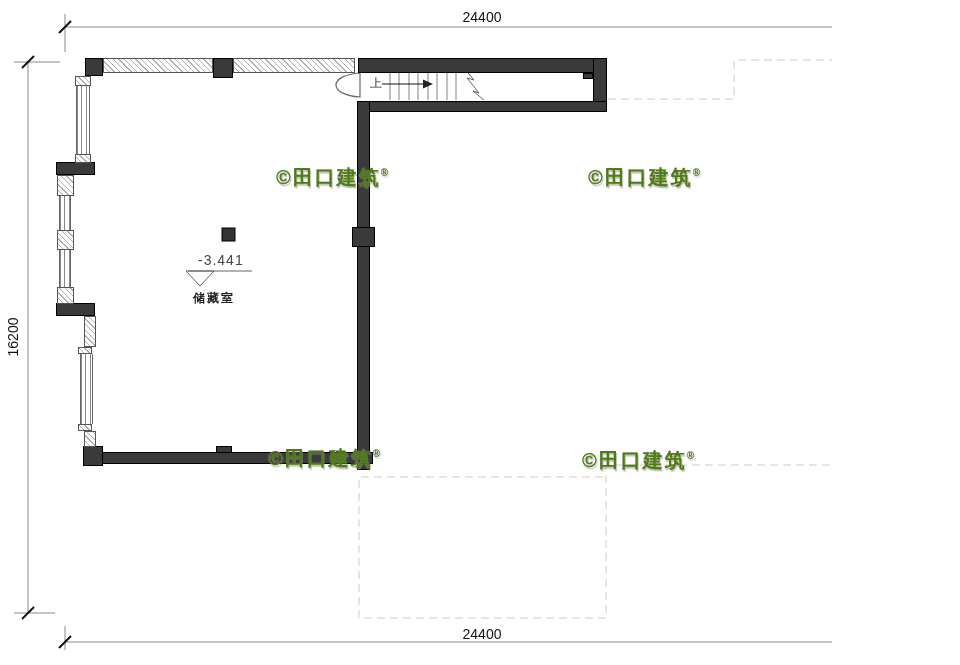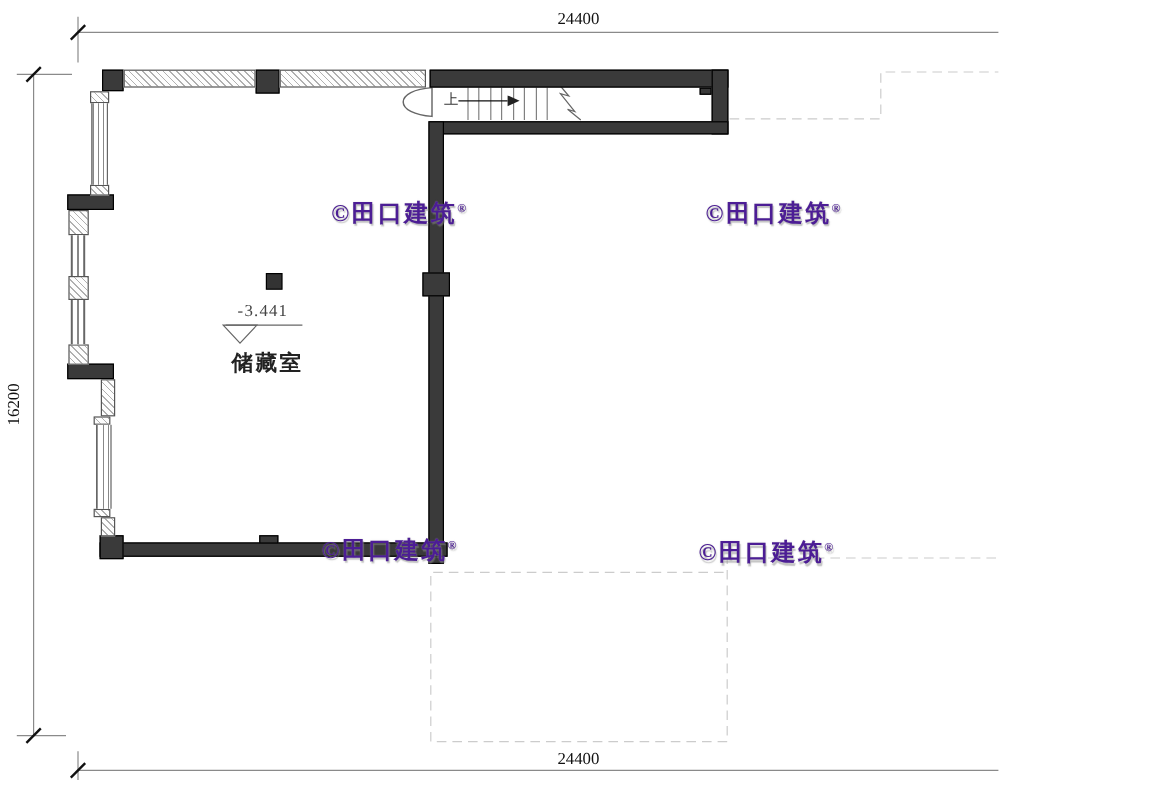--- a/index.html
+++ b/index.html
@@ -1,47 +1,47 @@
 <!DOCTYPE html>
 <html><head>
 <meta charset="utf-8">
 <style>
   html,body{margin:0;padding:0;background:#fff;}
   .plan{
     position:relative;width:832px;height:665px;background:#ffffff;overflow:hidden;
-    font-family:Liberation Serif, serif;
+    font-family:Liberation Sans, sans-serif;
   }
   .plan svg{position:absolute;left:0;top:0;}
   .wall{
     position:absolute;background:#3a3a3a;border:1px solid #000;box-sizing:border-box;
   }
   .hatch{
     position:absolute;box-sizing:border-box;border:1px solid #555;background-color:#fdfdfd;
     background-image:repeating-linear-gradient(45deg, transparent 0 3px, #b0b0b0 3px 4px);
   }
   .glazing{
     position:absolute;box-sizing:border-box;border-left:1px solid #666;border-right:1px solid #666;
     background-image:repeating-linear-gradient(90deg, #888 0 1px, transparent 1px 4.5px);
     background-color:#fff;
   }
   .dim-text{
     position:absolute;font-size:14px;color:#111;text-align:center;width:100px;height:16px;line-height:16px;
   }
   .dim-text.vert{transform:rotate(-90deg);}
   .room-name{
-    position:absolute;left:193px;top:290px;font-size:18px;font-weight:bold;color:#222;letter-spacing:2px;
+    position:absolute;left:193px;top:290px;font-size:12px;font-weight:bold;color:#222;letter-spacing:2px;
   }
   .elev-text{
     position:absolute;left:198px;top:252px;font-size:14px;color:#444;letter-spacing:1px;
   }
   .up-label{
     position:absolute;left:370px;top:75px;font-size:12px;color:#333;
   }
   .watermark{
-    position:absolute;font-size:20px;font-weight:bold;letter-spacing:2px;color:#4c1d95;white-space:nowrap;
+    position:absolute;font-size:20px;font-weight:bold;letter-spacing:2px;color:#4d7c0f;white-space:nowrap;
     text-shadow:1px 2px 1px rgba(140,140,140,0.55), 0 0 1px rgba(170,170,170,0.6);
     z-index:30;user-select:none;
   }
   .watermark sup{font-size:10px;}
 </style>
 </head>
 <body>
 
 <div class="plan">
 

